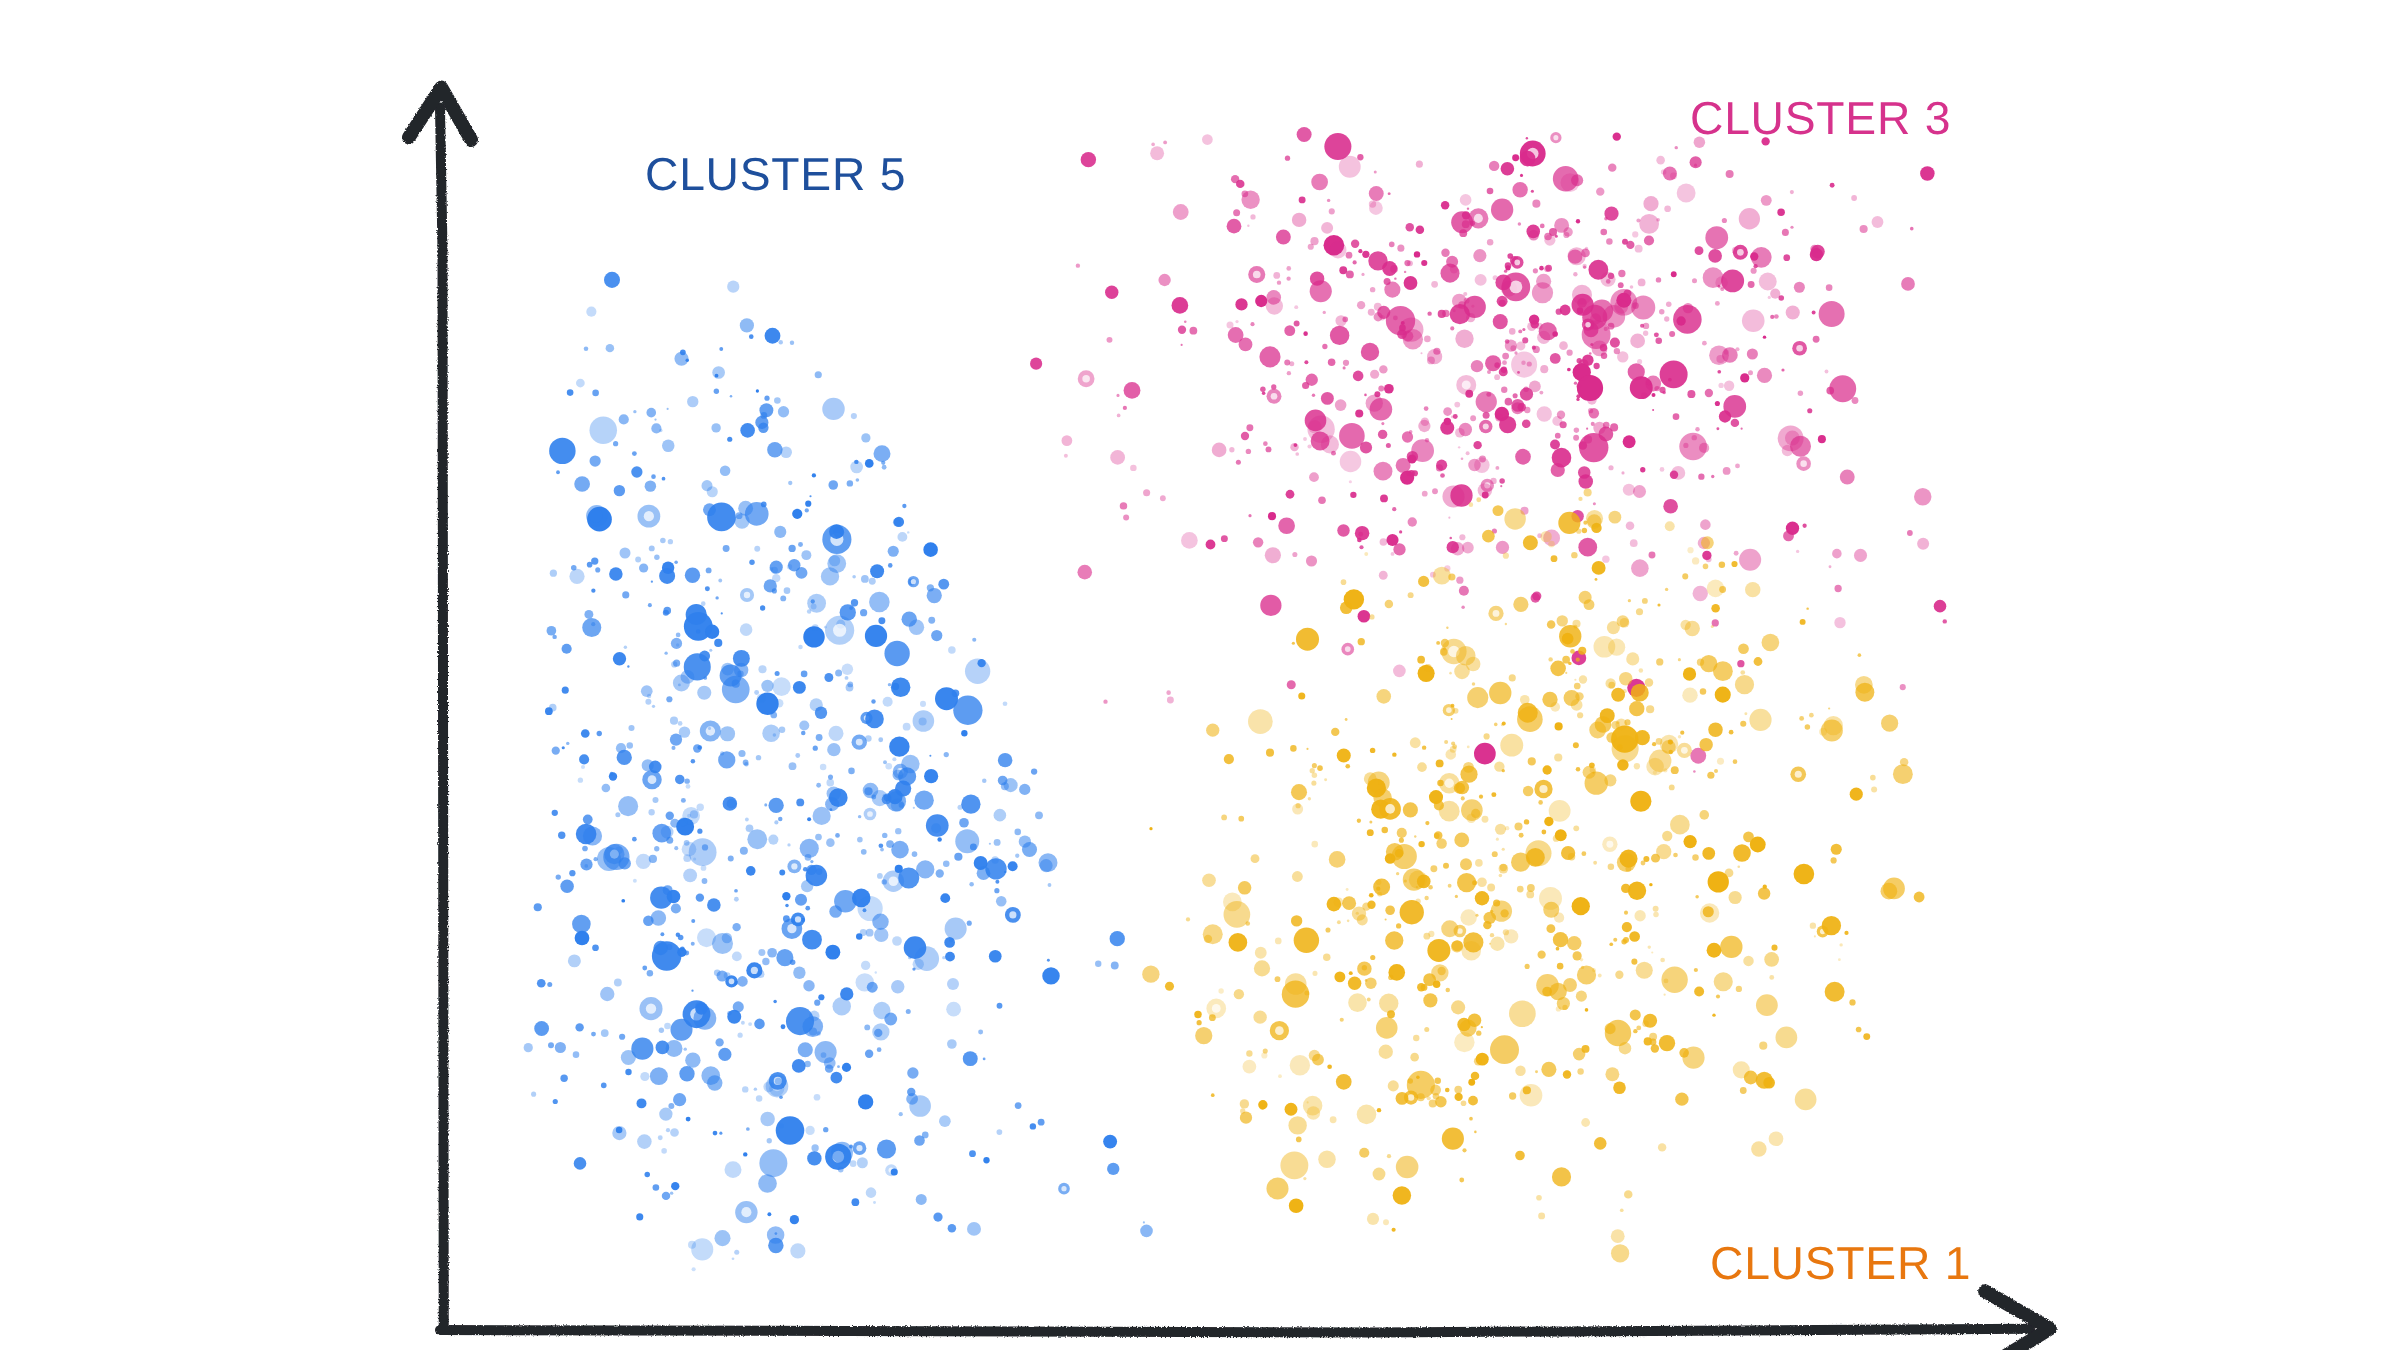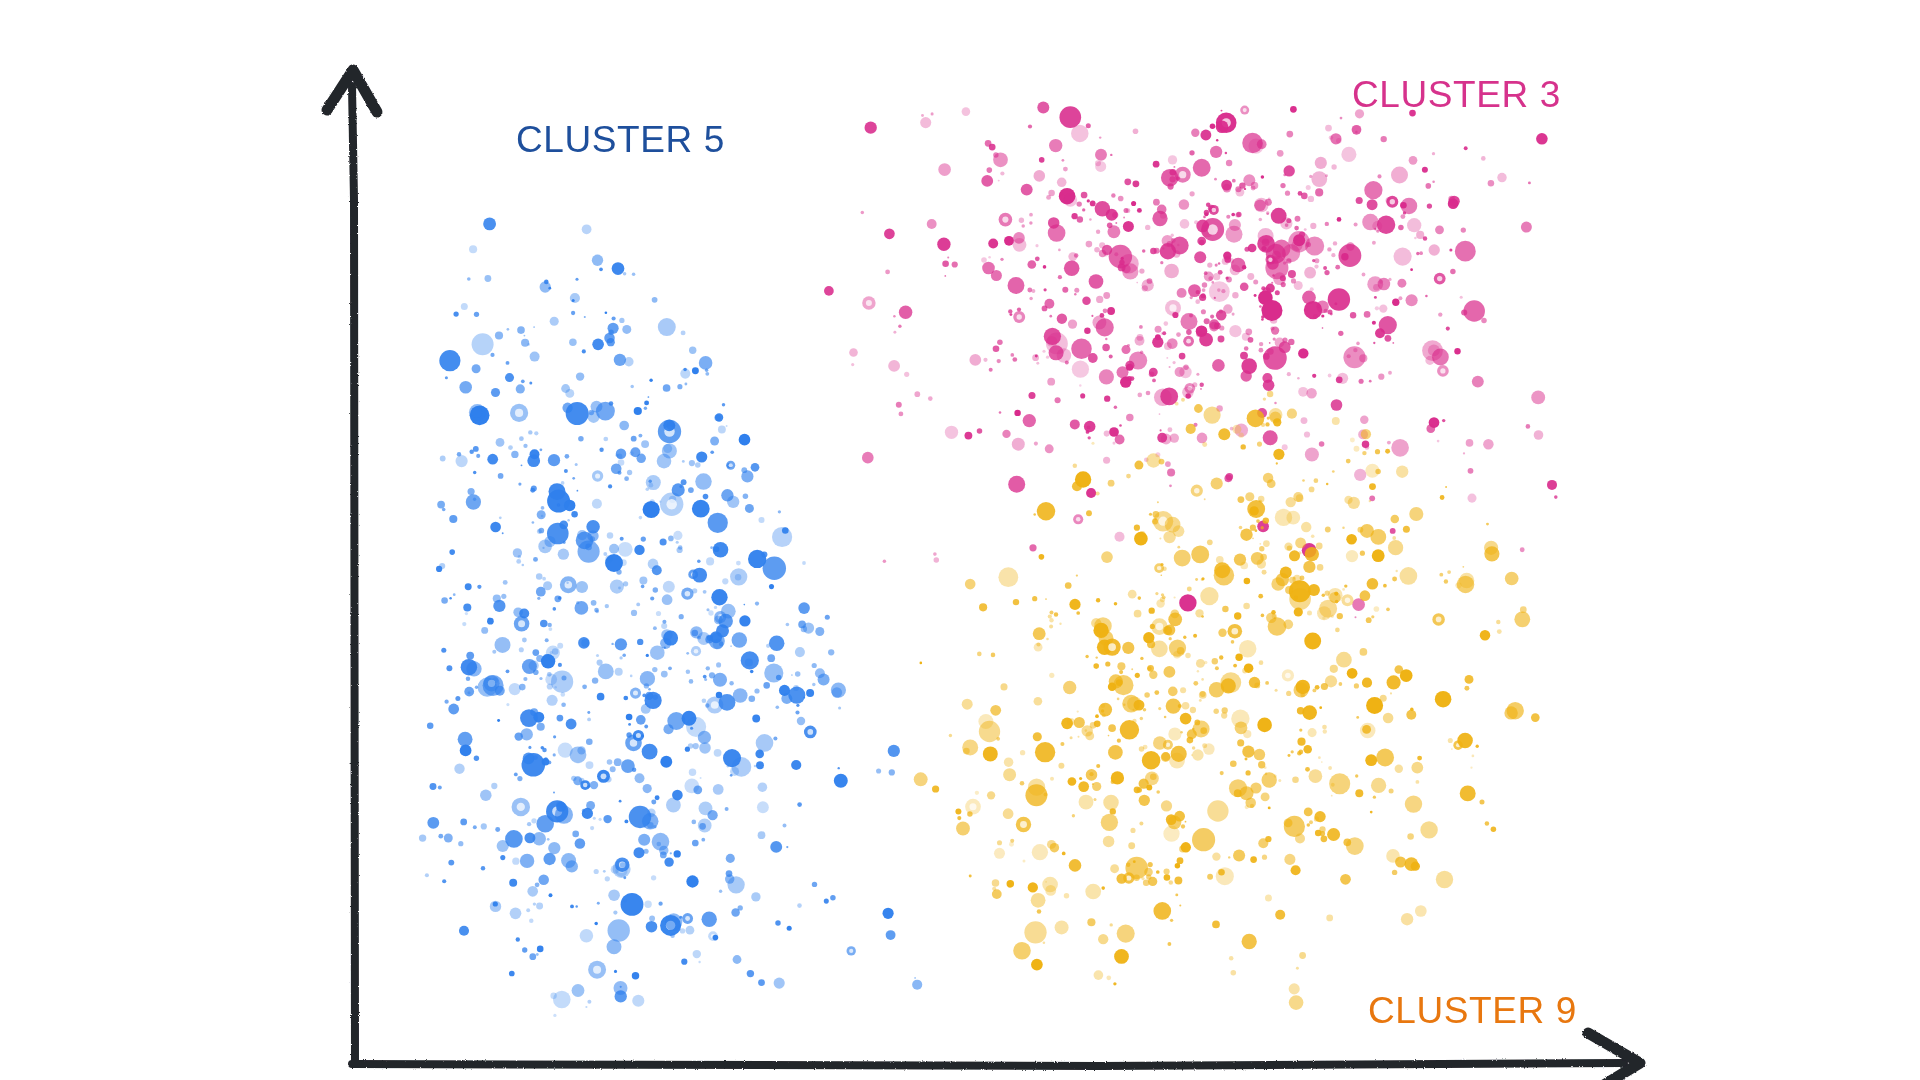--- a/index.html
+++ b/index.html
@@ -2278,15 +2278,15 @@
         <circle cx="1356.7" cy="776.0" r="1.68" fill="#EFB213" fill-opacity="0.698"></circle>
         <circle cx="1368.7" cy="620.2" r="2.88" fill="#EFB213" fill-opacity="0.709"></circle>
         <circle cx="1372.8" cy="616.8" r="1.63" fill="#EFB213" fill-opacity="0.603"></circle>
       </g>
     </svg>
 
   <div class="cluster-label" id="label-cluster-1" style="color: rgb(30, 79, 156);">CLUSTER 5</div>
 
   <div class="cluster-label" id="label-cluster-2" style="color: rgb(214, 50, 140);">CLUSTER 3</div>
 
-  <div class="cluster-label" id="label-cluster-3" style="color: rgb(232, 119, 15);">CLUSTER 9</div>
+  <div class="cluster-label" id="label-cluster-3" style="color: rgb(232, 119, 15);">CLUSTER 1</div>
 
 </div>
 
 </body></html>

